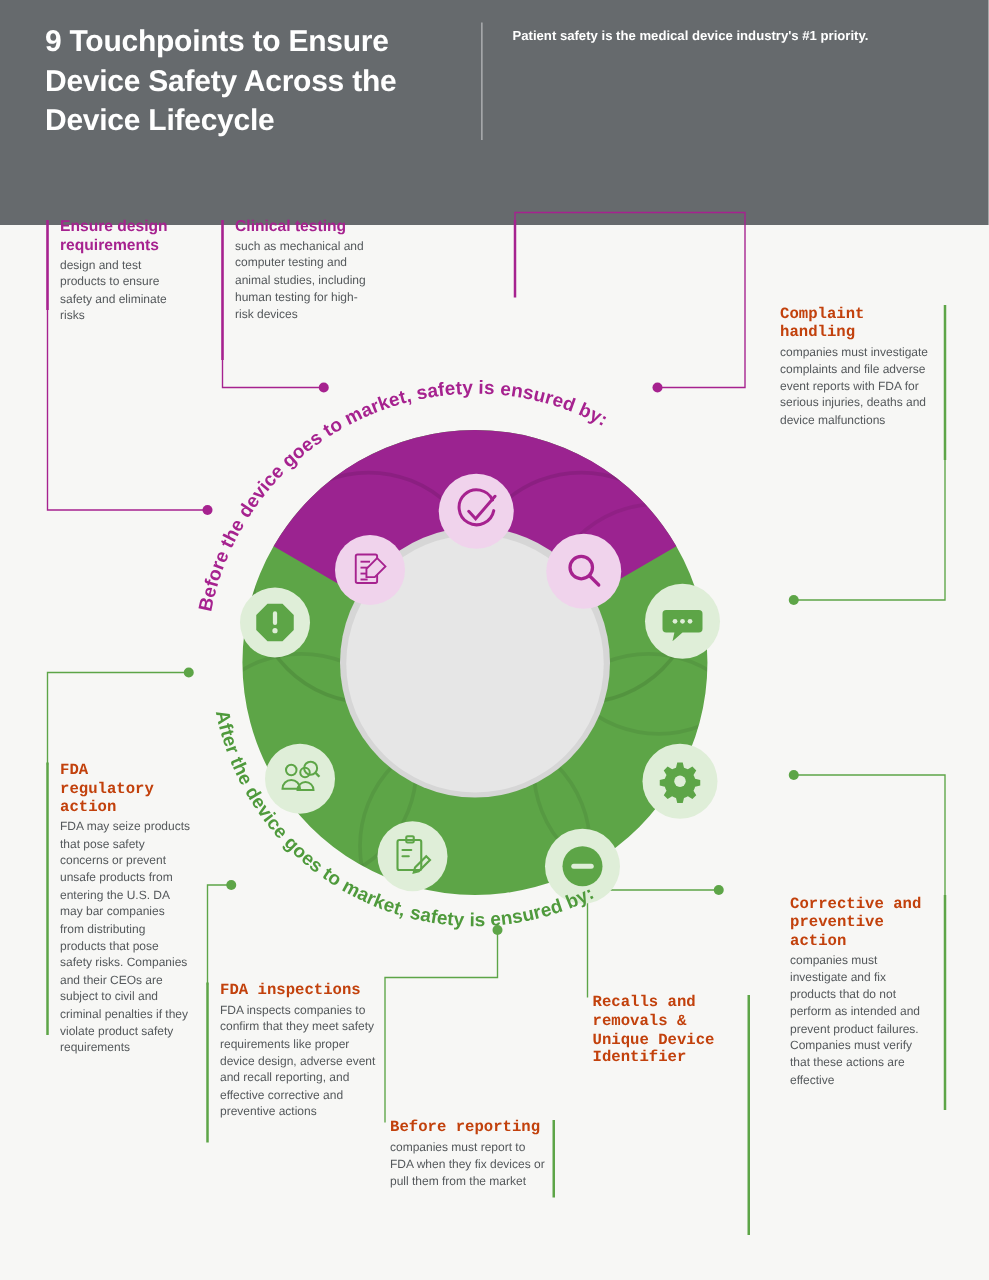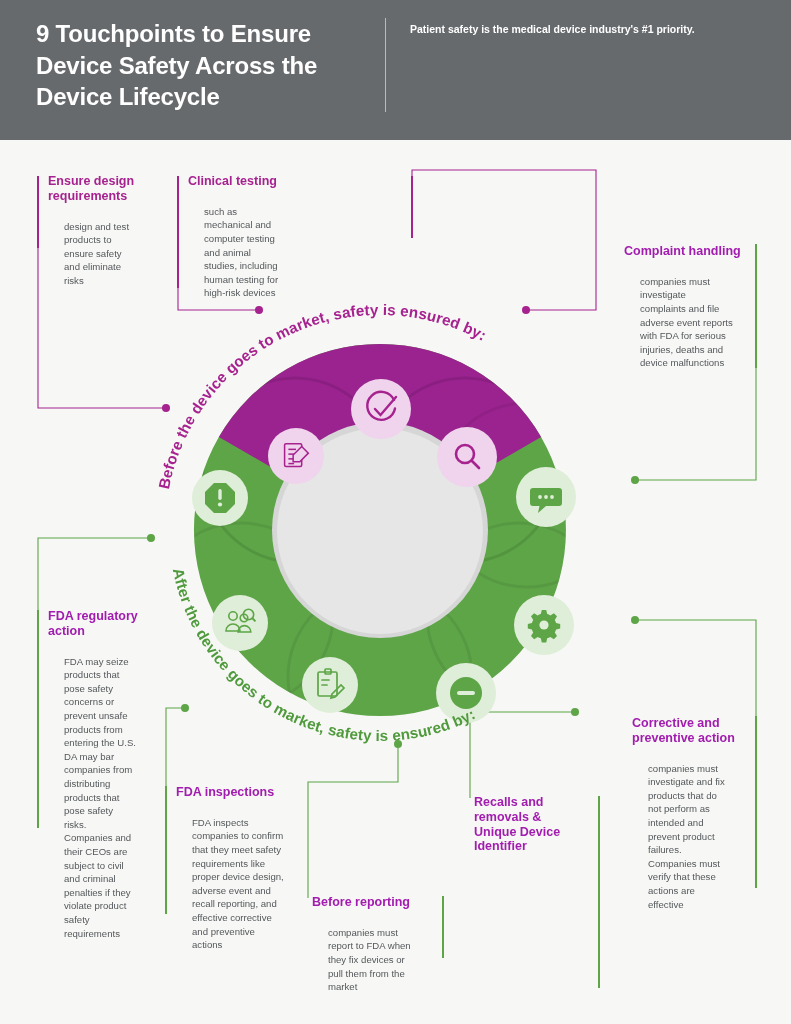--- a/index.html
+++ b/index.html
@@ -7,21 +7,21 @@
   body{
     width:791px;height:1024px;position:relative;overflow:hidden;
     background:#f7f7f5;
     font-family:"Liberation Sans","DejaVu Sans",sans-serif;
     -webkit-font-smoothing:antialiased;
   }
   #stage{position:absolute;left:0;top:0;width:791px;height:1024px;}
 
   
   .header{
-    position:absolute;left:0;top:0;width:791px;height:140px;
+    position:absolute;left:0;top:0;width:791px;height:180px;
     background:#666a6d;
   }
   .header-title{
     position:absolute;left:36px;top:18px;width:330px;
     color:#ffffff;font-weight:bold;font-size:24px;line-height:1.32;
     letter-spacing:-0.2px;
   }
   .header-rule{
     position:absolute;left:385px;top:18px;width:1px;height:94px;
     background:#b9bbbd;
@@ -37,24 +37,24 @@
 
   
   .connectors{position:absolute;left:0;top:0;width:791px;height:1024px;pointer-events:none;}
 
   
   .callout{position:absolute;}
   .callout .c-title{
     font-weight:bold;font-size:12.5px;line-height:1.18;margin:0 0 2px 0;
   }
   .callout .c-body{
-    font-size:9.6px;line-height:1.42;color:#54585b;margin:16px;
+    font-size:9.6px;line-height:1.42;color:#54585b;margin:0;
   }
   .callout.purple .c-title{color:#a6228f;}
-  .callout.green  .c-title{color:#a21caf;}
+  .callout.green  .c-title{color:#c2410c;font-family:Liberation Mono, monospace;}
 
   
   .vbar{position:absolute;width:1.6px;}
   .vbar.purple{background:#a6228f;}
   .vbar.green{background:#5da547;}
 
   
   .donut{position:absolute;left:135px;top:285px;width:490px;height:490px;}
   .donut svg{display:block;}
 

